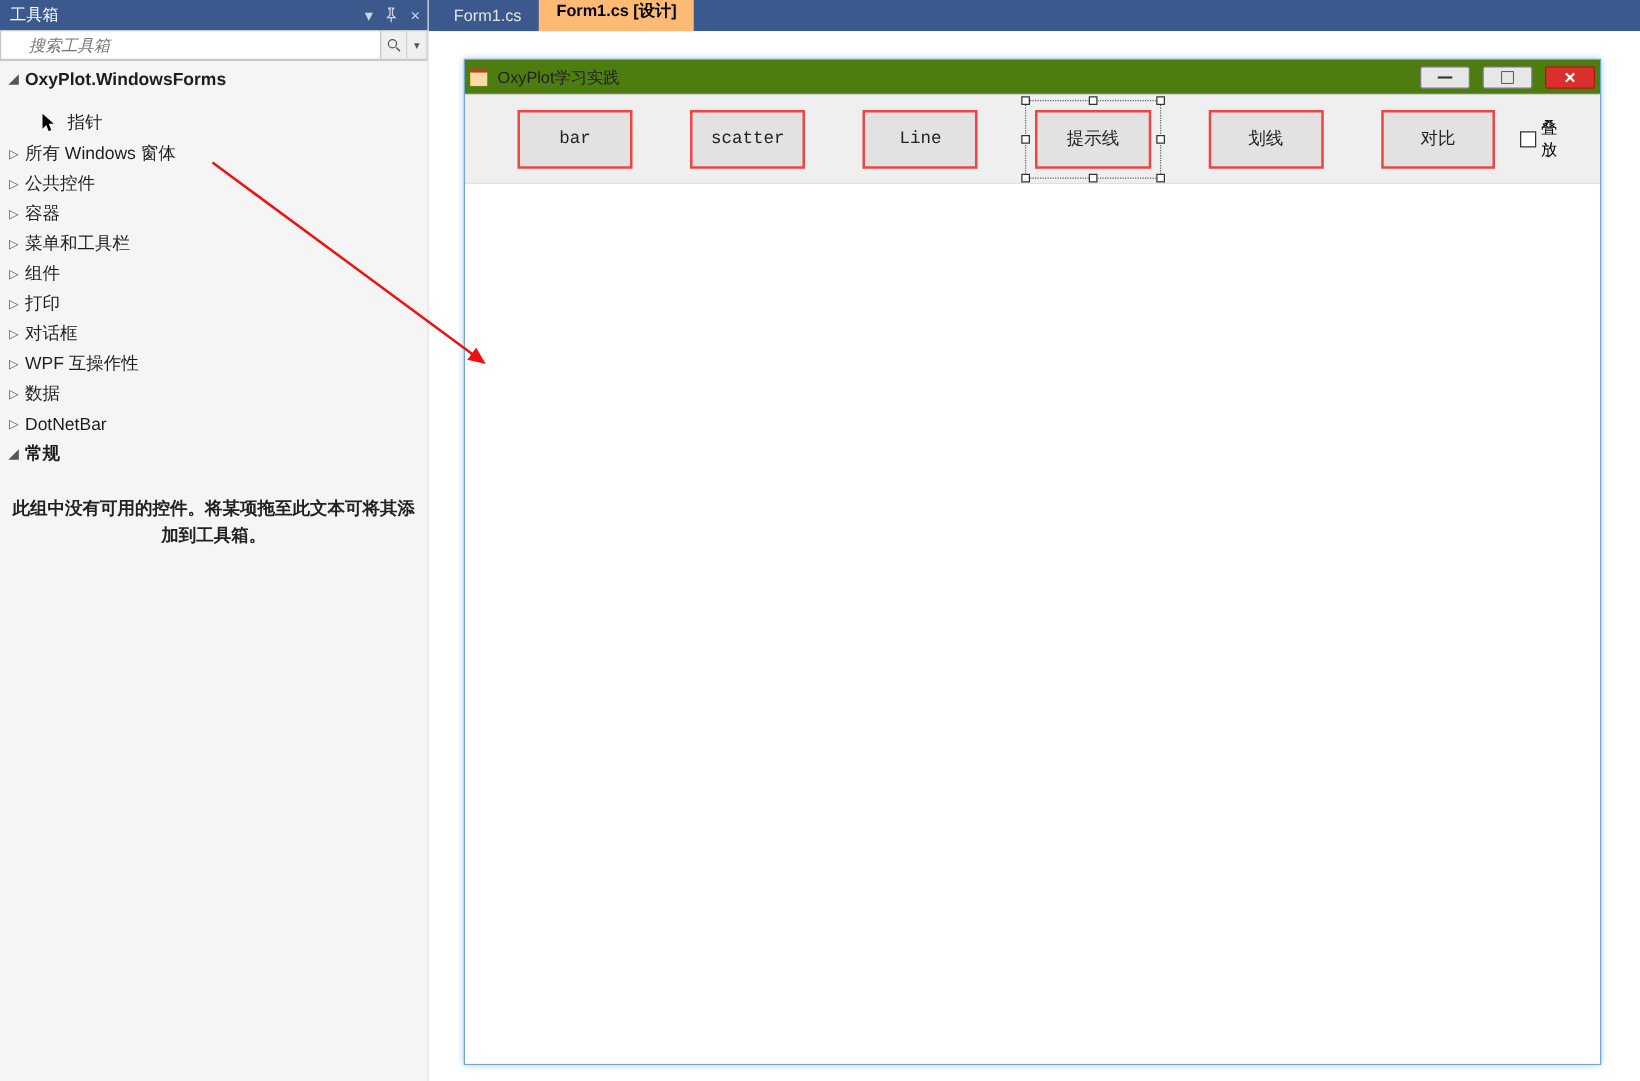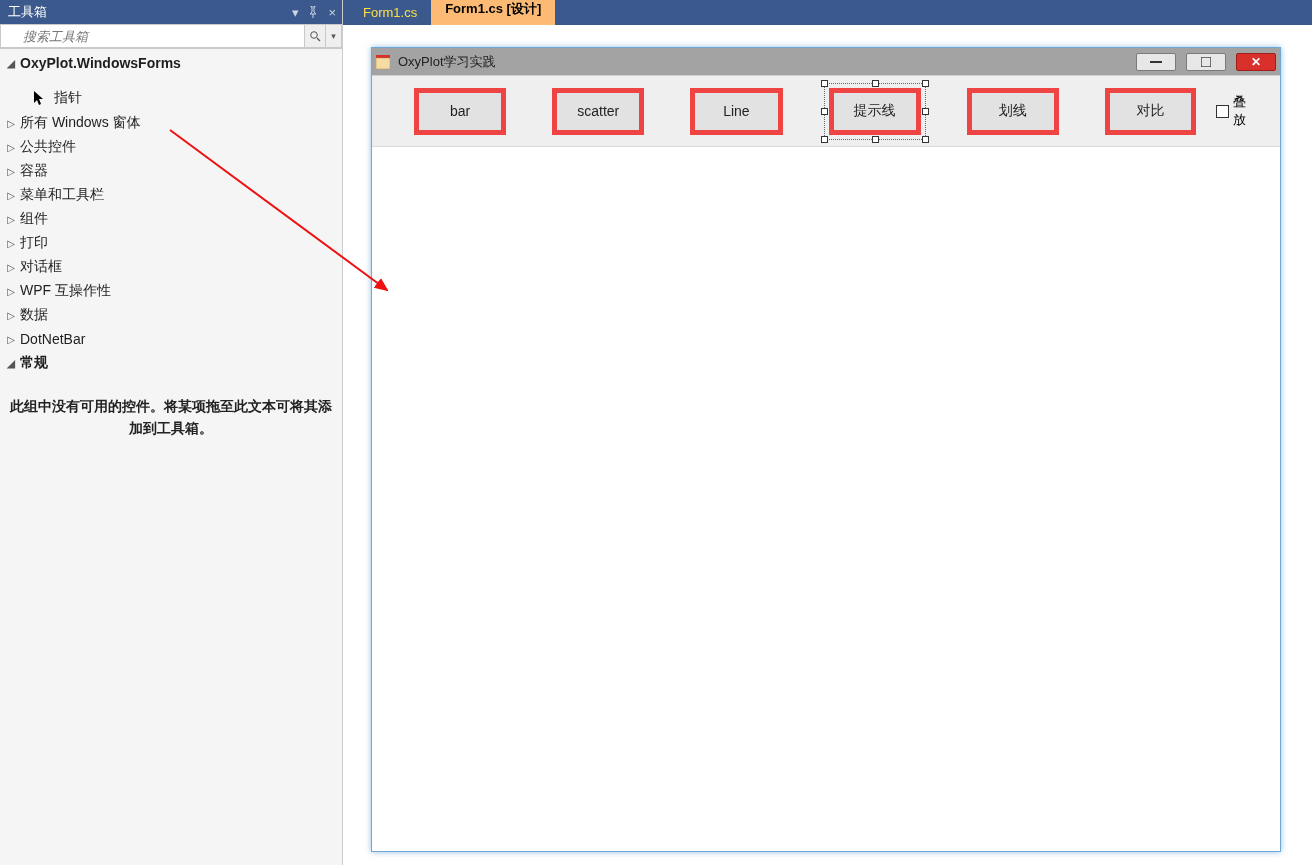--- a/index.html
+++ b/index.html
@@ -140,21 +140,21 @@
   }
   .tab {
     height: 25px;
     padding: 0 14px;
     display: flex;
     align-items: center;
     font-size: 13px;
     margin-right: 0;
     cursor: default;
   }
-  .tab.inactive { background:#3B598C; color:#fde047;}
+  .tab.inactive { background:#3B598C; color:#e5e5e5;}
   .tab.active {
     background: #fdba74;
     color: #000;
     font-weight: bold;
     gap: 8px;
     flex-direction: column;
   }
   .tab.active .tab-icons { display:flex; gap:8px; align-items:center;}
   .tab.active .pin { color:#7a5b1e; }
   .tab.active .close { color:#7a5b1e; font-weight:normal; }
@@ -168,21 +168,21 @@
   .win {
     width: 910px;
     height: 805px;
     background: #EFEFEF;
     border: 1px solid #6fa8d6;
     box-shadow: 0 0 6px rgba(109,167,214,0.7);
     display:flex; flex-direction:column;
   }
   .win-titlebar {
     height: 28px;
-    background: #a3a3a3;
+    background: #4d7c0f;
     border-bottom: 1px solid #d0d0d0;
     display:flex;
     align-items:center;
     padding: 0 4px;
     gap: 6px;
   }
   .win-title-icon { width:14px; height:14px; display:flex; align-items:center; justify-content:center; }
   .win-title { flex:1; font-size:13px; color:#222; padding-left:2px;}
   .winbtn { width:40px; height:18px; border:1px solid #7a7a7a; border-radius:2px; display:flex; align-items:center; justify-content:center; margin-left:4px;}
   .winbtn.min { background:#e7e7e7; }
@@ -195,25 +195,25 @@
     background: #EFEFEF;
     display:flex;
     align-items:center;
     padding: 0 22px;
     gap: 26px;
     position:relative;
   }
   .form-btn {
     width: 94px; height: 47px;
     background:#e2e2e2;
-    border:5px solid #ef4444;
+    border:2px solid #ef4444;
     display:flex; align-items:center; justify-content:center;
     font-size:14px;
     color:#222;
-    font-family:Liberation Sans, sans-serif;
+    font-family:Liberation Mono, monospace;
     margin-left:20px;
   }
   .form-btn.selected-wrap { position:relative; }
   .sel-outline {
     position:absolute; inset:-10px;
     border:1px dotted #666;
     pointer-events:none;
   }
   .handle {
     position:absolute; width:7px; height:7px; background:#fff; border:1px solid #333;

